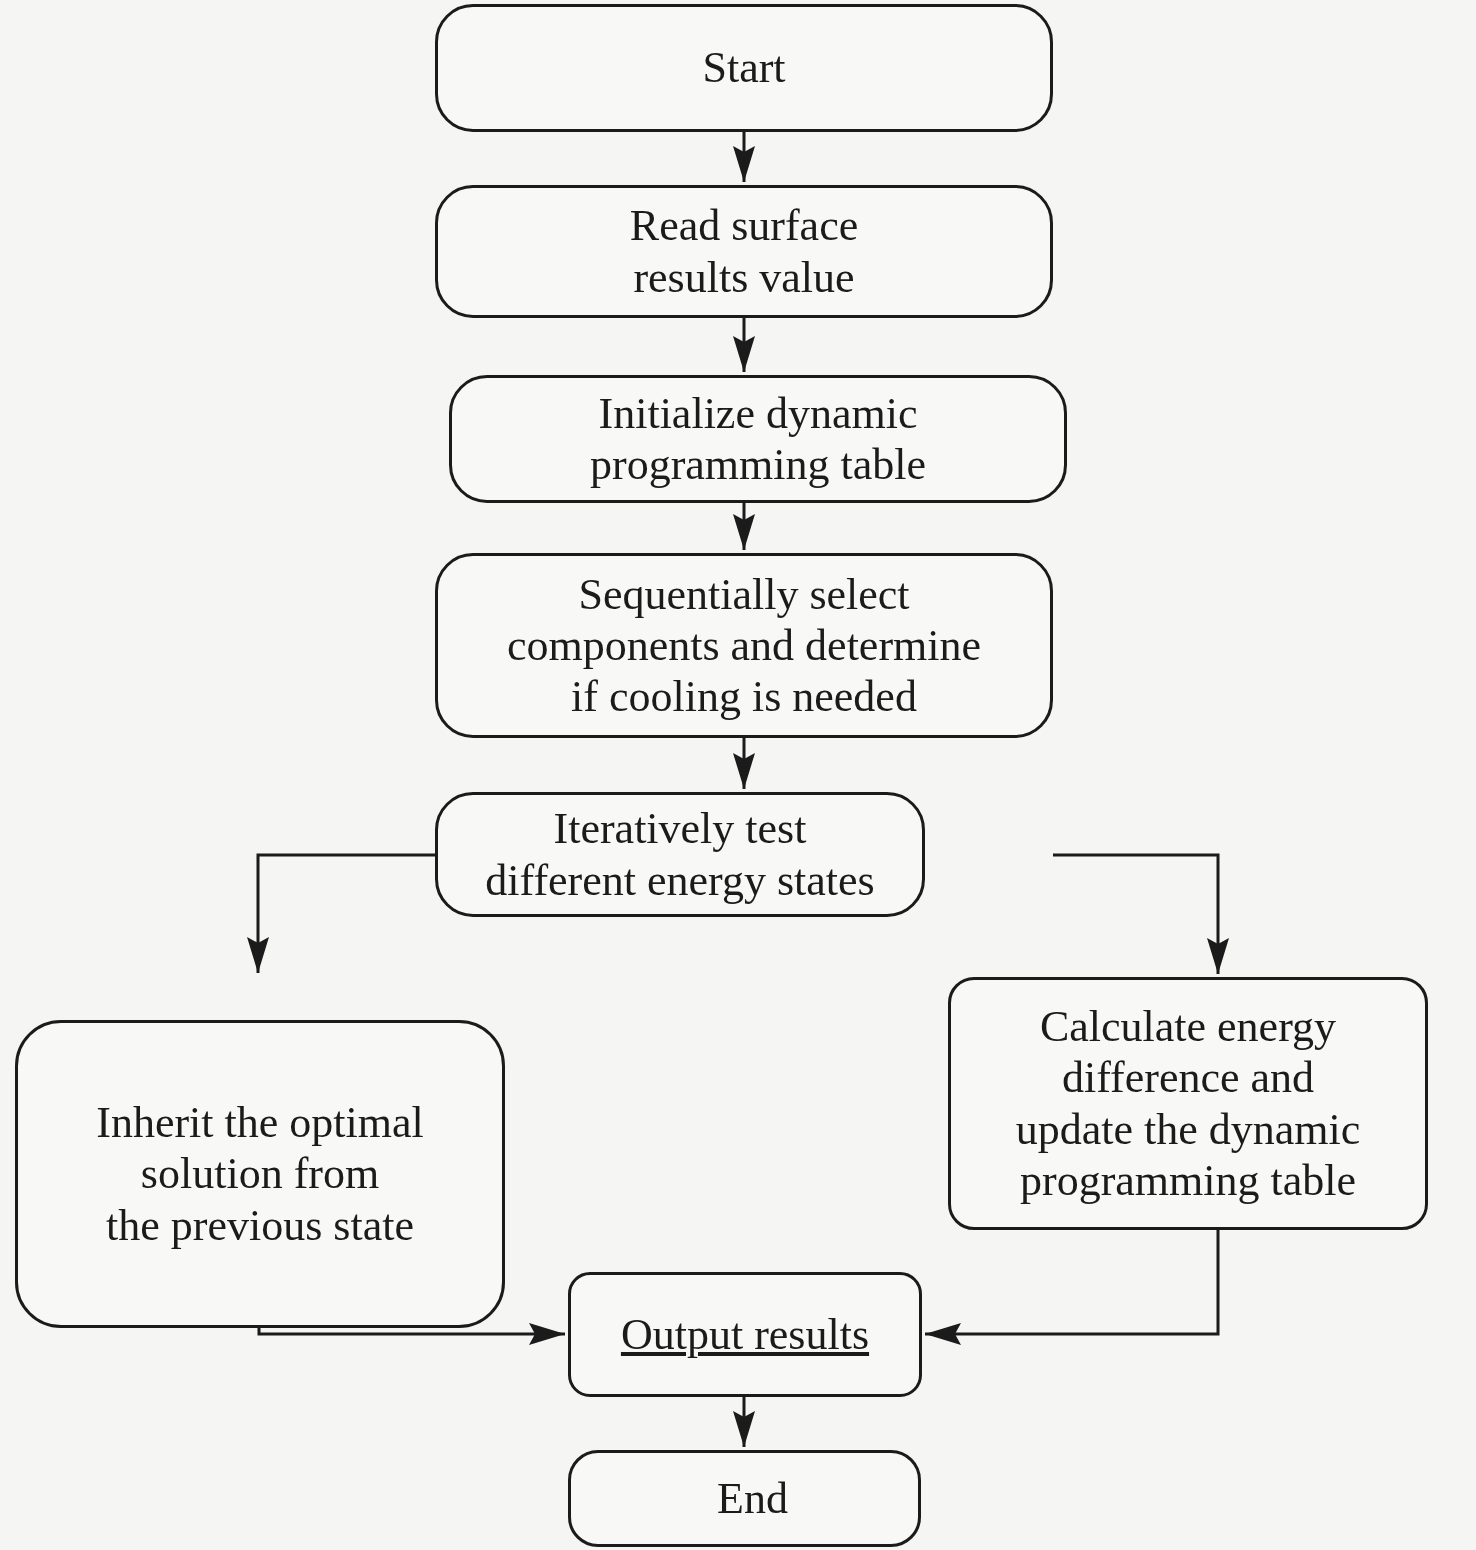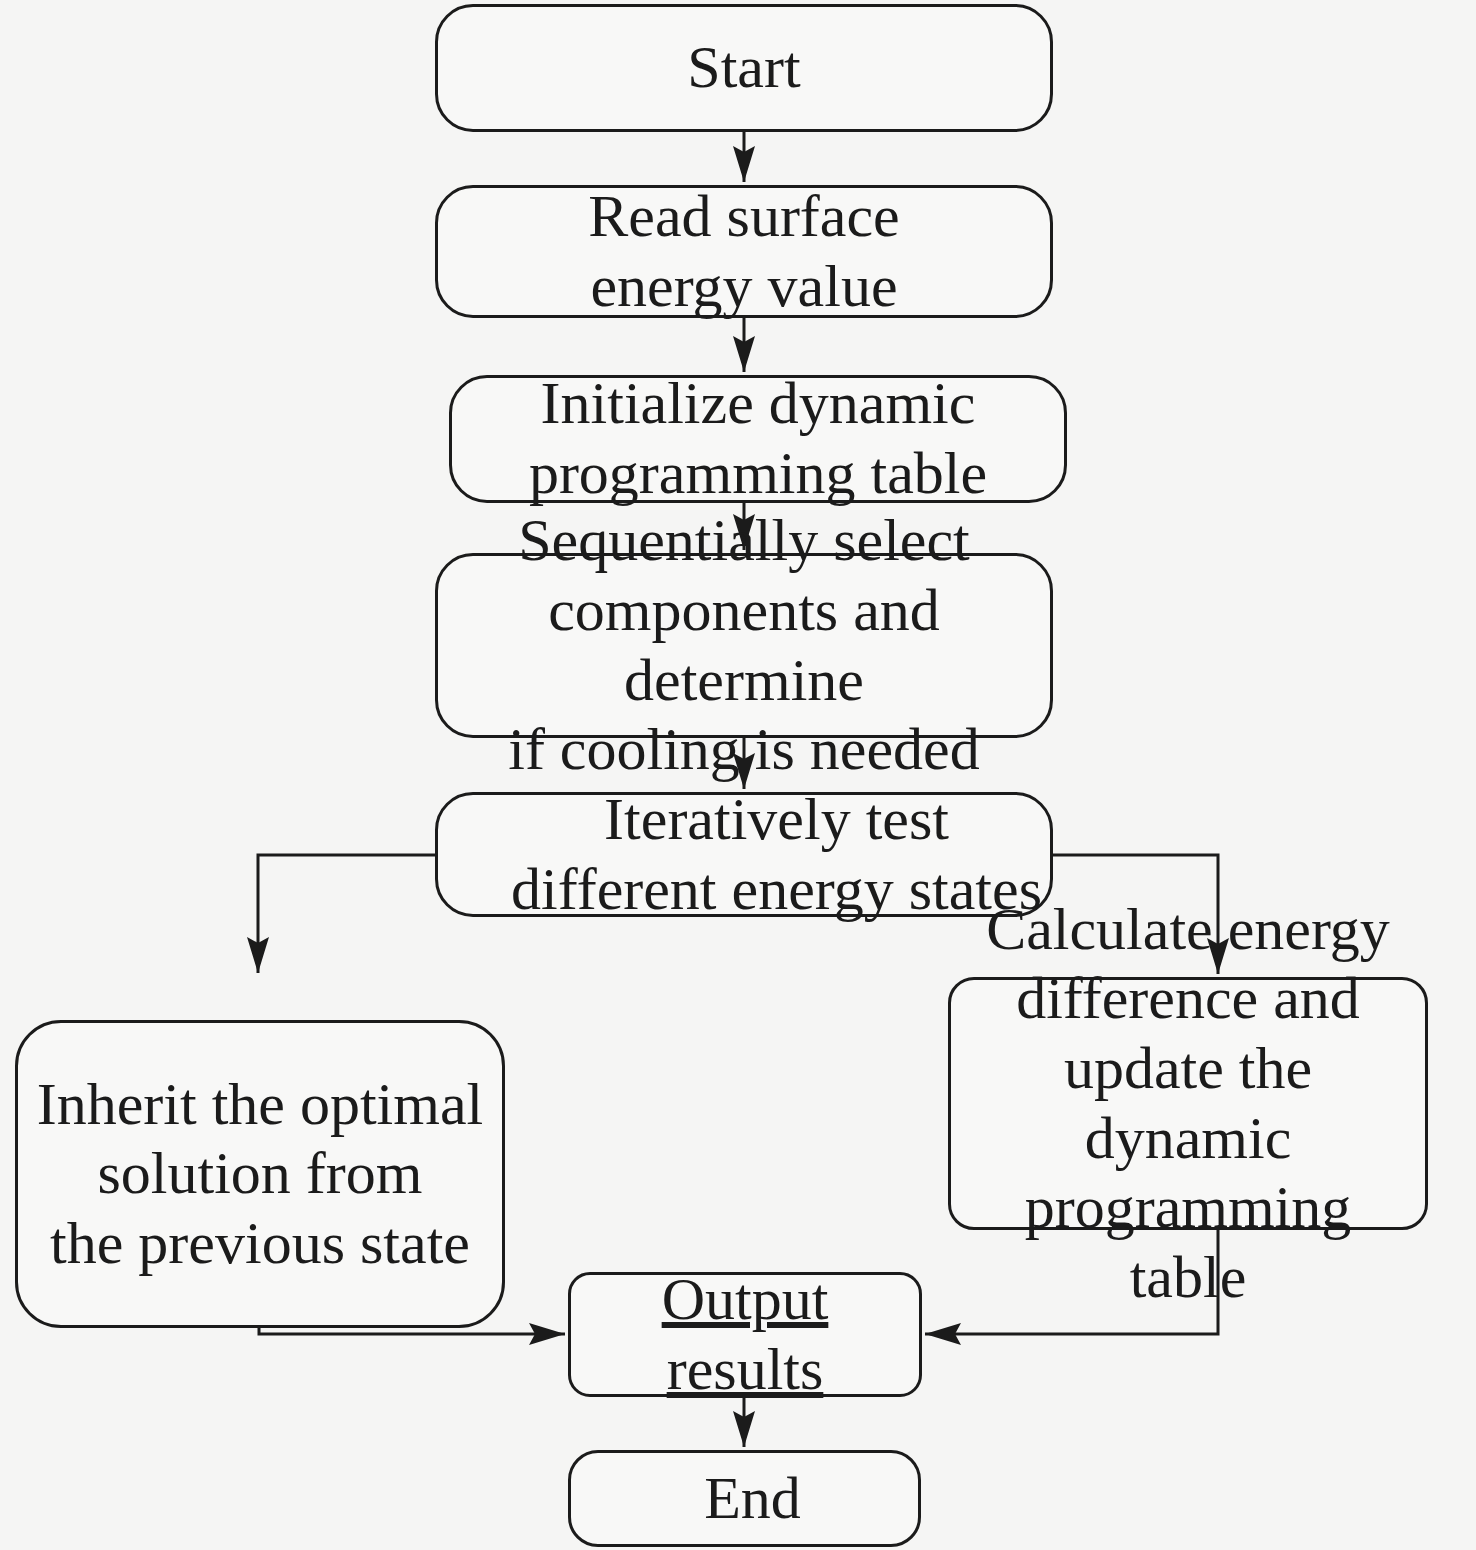--- a/index.html
+++ b/index.html
@@ -14,29 +14,29 @@
   svg.wires{position:absolute;left:0;top:0;width:1476px;height:1550px;}
   .wire{fill:none;stroke:#1b1b1b;stroke-width:3;}
   .node{
     position:absolute;
     box-sizing:border-box;
     border:3px solid #1b1b1b;
     border-radius:38px;
     background:#f8f8f7;
     display:flex;align-items:center;justify-content:center;
     text-align:center;
-    font-size:60px;line-height:1.16;
+    font-size:44px;line-height:1.16;
     white-space:pre-line;
     padding:4px 8px;
   }
   #n-start    {left:435px;top:4px;   width:618px;height:128px;}
   #n-read     {left:435px;top:185px; width:618px;height:133px;}
   #n-init     {left:449px;top:375px; width:618px;height:128px;}
   #n-select   {left:435px;top:553px; width:618px;height:185px;}
-  #n-iterate  {left:435px;top:792px; width:618px;height:125px;justify-content:flex-end;}
+  #n-iterate  {left:435px;top:792px; width:490px;height:125px;}
   #n-inherit  {left:15px; top:1020px; width:490px;height:308px;border-radius:46px;}
   #n-calc     {left:948px;top:977px; width:480px;height:253px;border-radius:26px;}
   #n-output   {left:568px;top:1272px;width:354px;height:125px;border-radius:22px;text-decoration:underline;}
   #n-end      {left:568px;top:1450px;width:353px;height:97px; border-radius:30px;padding-left:24px;}
 </style>
 </head>
 <body>
 
 <div class="stage">
 
@@ -57,21 +57,21 @@
     <polyline class="wire" points="1218,1230 1218,1334 925,1334" marker-end="url(#arrow)"></polyline>
     <polyline class="wire" points="744,1397 744,1447" marker-end="url(#arrow)"></polyline>
   </svg>
 
   <div class="node" id="n-start">
     <span>Start</span>
   </div>
 
   <div class="node" id="n-read">
     <span>Read surface
-energy value</span>
+results value</span>
   </div>
 
   <div class="node" id="n-init">
     <span>Initialize dynamic
 programming table</span>
   </div>
 
   <div class="node" id="n-select">
     <span>Sequentially select
 components and determine

